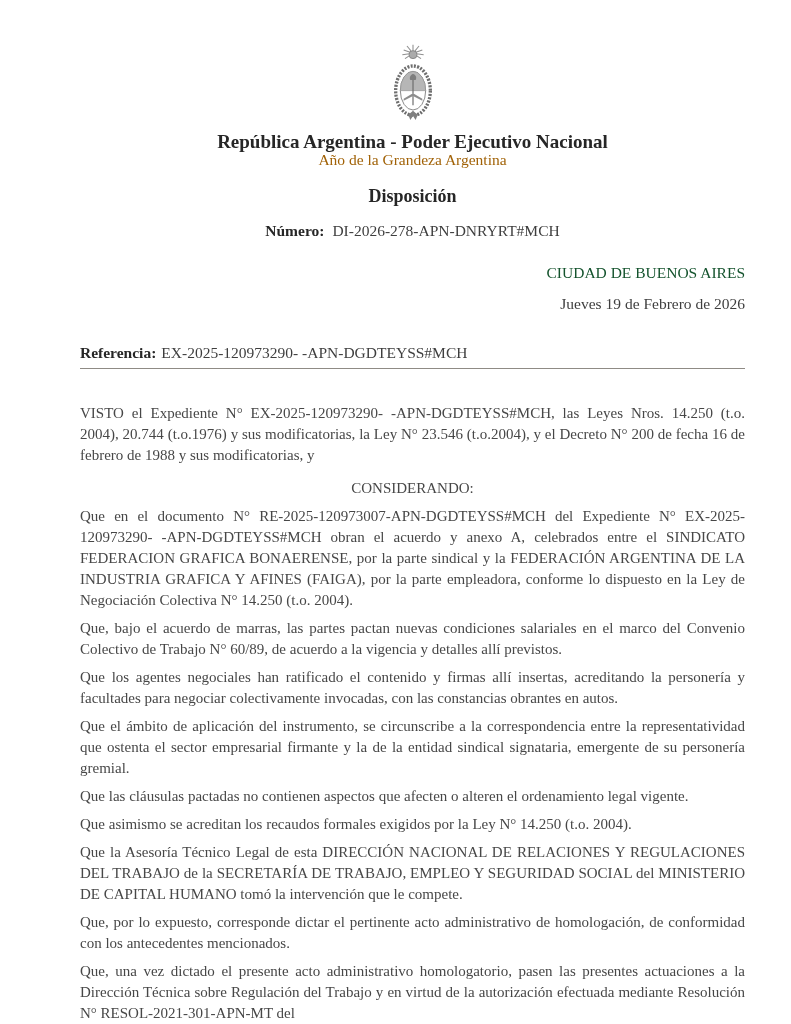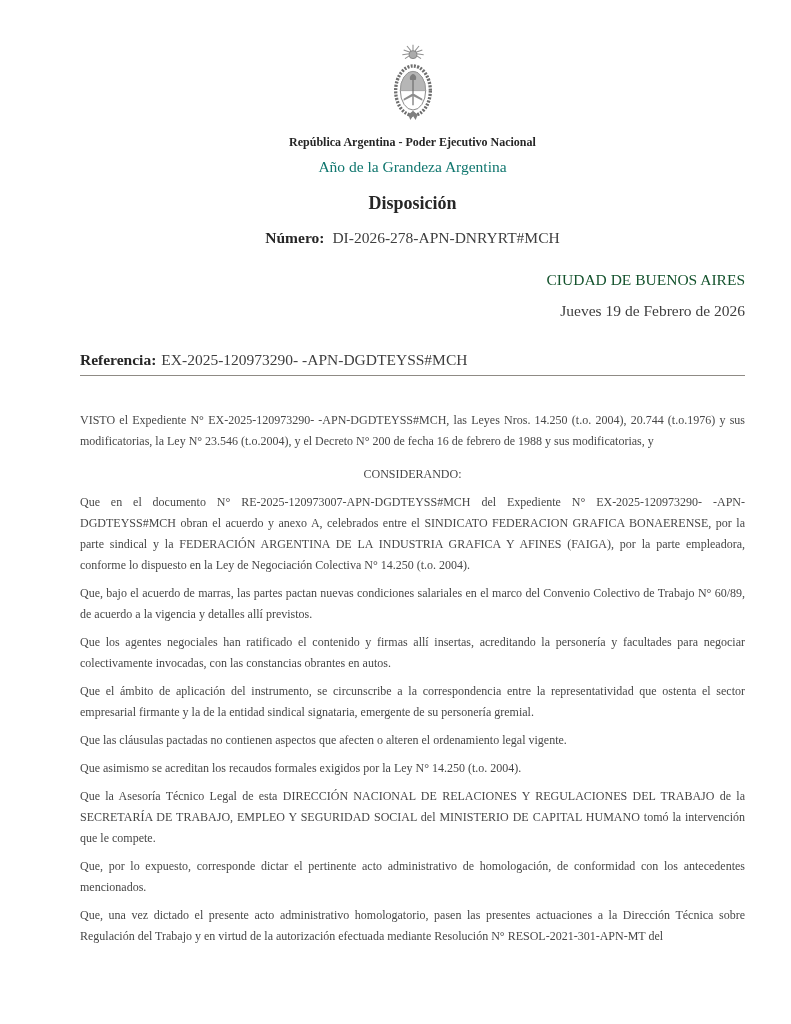--- a/index.html
+++ b/index.html
@@ -15,29 +15,29 @@
     background: #ffffff;
     padding: 44px 46px 0 80px;
     font-family: "Liberation Serif", "DejaVu Serif", serif;
     color: #474747;
     overflow: hidden;
   }
   .doc-header { text-align: center; }
   .emblem { display: inline-block; height: 80px; width: 60px; }
   .org {
     font-weight: bold;
-    font-size: 12px;
+    font-size: 19px;
     color: #262626;
     margin-top: 5px;
     line-height: 18px;
   }
   .motto {
     font-size: 15.5px;
-    color: #0f766e;
-    margin-top: 7px;
+    color: #a16207;
+    margin-top: 0;
     line-height: 18px;
   }
   .doctype {
     font-weight: bold;
     font-size: 18px;
     color: #262626;
     margin-top: 18px;
     line-height: 19px;
   }
   .numero {
@@ -72,21 +72,21 @@
   }
   .refline .meta-value { margin-left: 5px; }
   hr.rule {
     border: none;
     border-top: 1.6px solid #8f8b85;
     margin: 5px 0 0 0;
   }
   .body-text { margin-top: 34px; }
   .body-text p {
     margin: 0 0 7px 0;
-    font-size: 12px;
+    font-size: 15px;
     line-height: 21px;
     text-align: justify;
     color: #474747;
   }
   .body-text p.visto { margin-bottom: 12px; }
   .body-text p.considerando { text-align: center; }
 </style>
 </head>
 <body>
 

